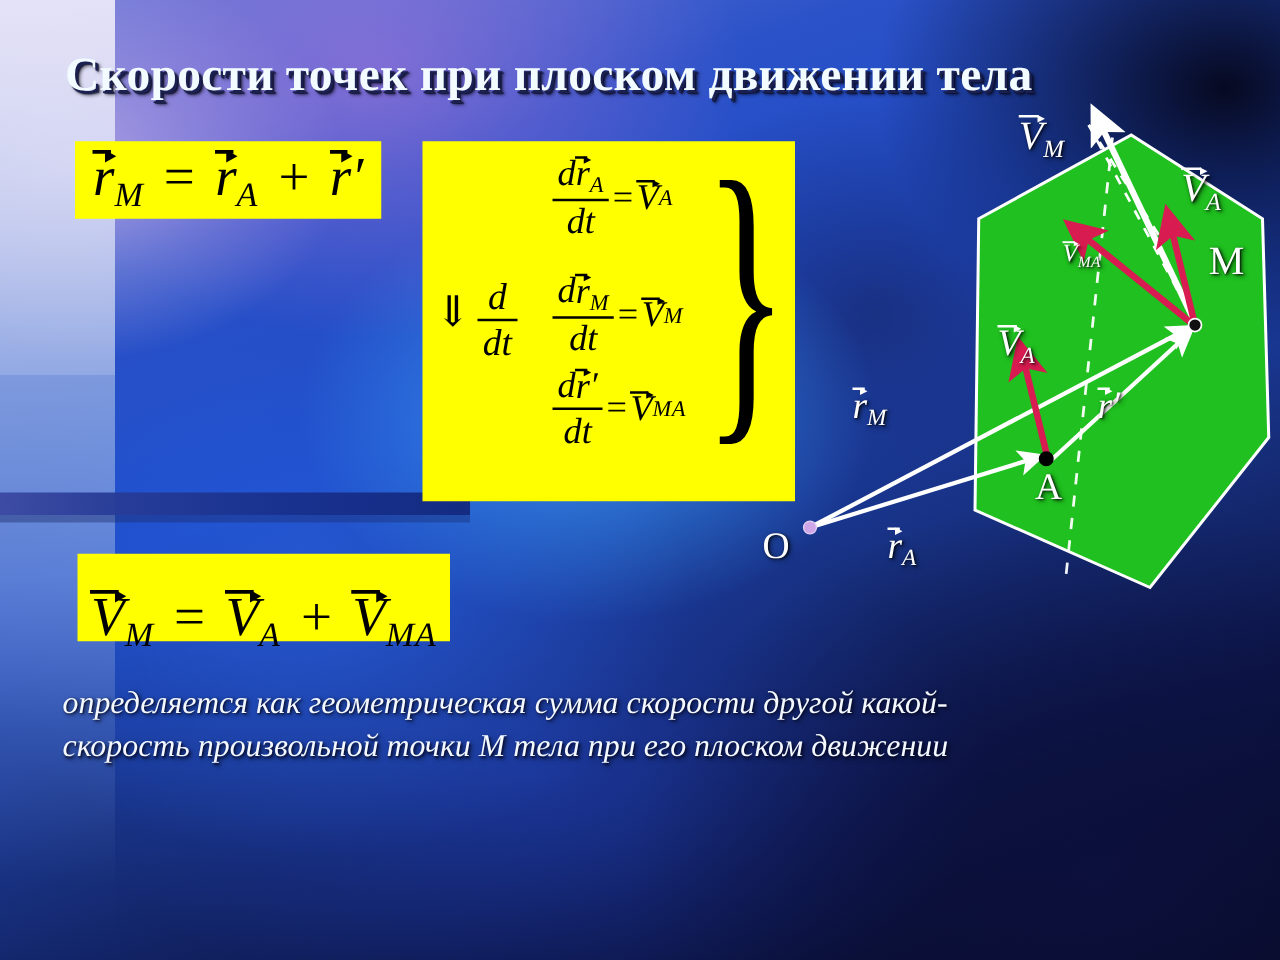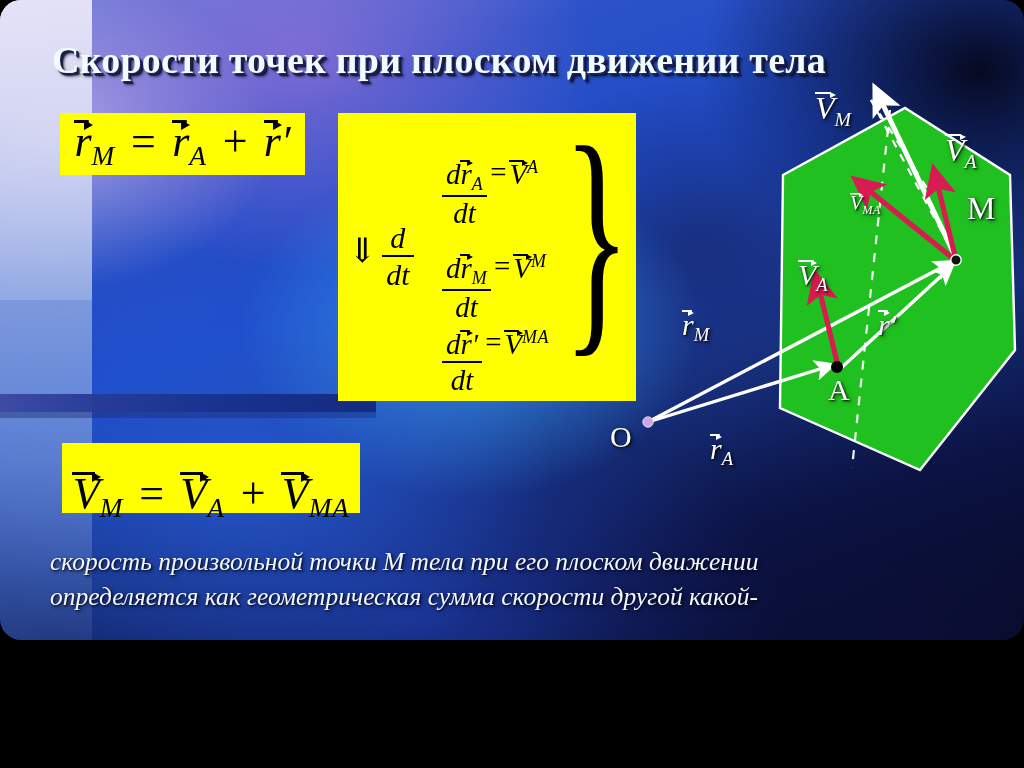--- a/index.html
+++ b/index.html
@@ -3,34 +3,33 @@
 <meta charset="utf-8">
 <style>
   html, body {
     margin: 0;
     padding: 0;
     background: #000;
   }
   #slide {
     position: relative;
     width: 1024px;
-    height: 640px;
+    height: 768px;
     overflow: hidden;
     font-family: "Liberation Serif", "DejaVu Serif", serif;
     background:
       radial-gradient(ellipse 420px 300px at 300px 60px, rgba(180,120,220,0.55), rgba(180,120,220,0) 70%),
       radial-gradient(ellipse 300px 220px at 60px 130px, rgba(205,185,235,0.75), rgba(205,185,235,0) 72%),
       radial-gradient(ellipse 330px 240px at 470px 330px, rgba(60,160,245,0.80), rgba(60,160,245,0) 70%),
       radial-gradient(ellipse 420px 300px at 250px 470px, rgba(40,95,220,0.75), rgba(40,95,220,0) 72%),
       radial-gradient(ellipse 300px 240px at 700px 250px, rgba(25,45,120,0.85), rgba(25,45,120,0) 72%),
       radial-gradient(ellipse 520px 420px at 880px 700px, rgba(12,16,60,0.95), rgba(12,16,60,0) 72%),
       radial-gradient(ellipse 400px 300px at 980px 70px, rgba(6,8,30,0.98), rgba(6,8,30,0) 70%),
       radial-gradient(ellipse 500px 300px at 430px 620px, rgba(30,60,170,0.7), rgba(30,60,170,0) 72%),
       linear-gradient(160deg, #6f7fd8 0%, #2b52c8 22%, #1d49c6 42%, #17307f 62%, #0c1446 80%, #05081e 100%);
-    border-radius: 21px;
   }
 
   
   .left-band {
     position: absolute;
     left: 0; top: 0;
     width: 92px; height: 768px;
     background: linear-gradient(180deg,
         rgba(222,226,243,0.80) 0%,
         rgba(196,208,238,0.72) 22%,
@@ -170,21 +169,21 @@
   .d-dt {
     position: absolute;
     left: 44px; top: 110px;
     font-size: 30px;
   }
   .eqrow {
     position: absolute;
     left: 104px;
     font-size: 29px;
     display: flex;
-    margin-top: 35px;
+    align-items: center;
   }
   #eq-row-1 { top: 10px; }
   #eq-row-2 { top: 104px; }
   #eq-row-3 { top: 180px; }
   .eqrow .eqsign { font-style: normal; padding: 0 0.10em; }
 
   .brace {
     position: absolute;
     right: 6px; top: 4px;
     font-size: 255px;
@@ -301,22 +300,22 @@
     <span class="math" id="formula-3">
       <span class="vec"><span>V</span></span><span class="sub">M</span>
       <span class="op">=</span>
       <span class="vec"><span>V</span></span><span class="sub">A</span>
       <span class="op">+</span>
       <span class="vec"><span>V</span></span><span class="sub">MA</span>
     </span>
   </div>
 
   <div class="paragraph">
+    <div>определяется как геометрическая сумма скорости другой какой-</div>
     <div>скорость произвольной точки М тела при его плоском движении</div>
-    <div>определяется как геометрическая сумма скорости другой какой-</div>
   </div>
 
   <div id="diagram">
     <svg width="434" height="430" viewBox="0 0 434 430">
       <defs>
         <marker id="wArrow" markerWidth="7" markerHeight="7" refX="5.4" refY="3.1" orient="auto">
           <path d="M0,0 L6.6,3.1 L0,6.2 L1.5,3.1 Z" fill="#ffffff"></path>
         </marker>
         <marker id="rArrow" markerWidth="7" markerHeight="7" refX="5.2" refY="3.1" orient="auto">
           <path d="M0,0 L6.6,3.1 L0,6.2 L1.5,3.1 Z" fill="#D81B50"></path>
@@ -363,21 +362,21 @@
     </span>
 
     <span class="dlabel" style="left:208px; top:188px; font-size:30px;">
       <span class="vec">V</span><span class="sub">A</span>
     </span>
 
     <span class="dlabel" style="left:92px; top:238px; font-size:30px;text-align:right;">
       <span class="vec">r</span><span class="sub">M</span>
     </span>
 
-    <span class="dlabel" style="left:120px; top:350px; font-size:30px;margin-top:12px;">
+    <span class="dlabel" style="left:120px; top:350px; font-size:30px;">
       <span class="vec">r</span><span class="sub">A</span>
     </span>
 
     <span class="dlabel" style="left:288px; top:238px; font-size:30px;">
       <span class="vec">r</span><span>′</span>
     </span>
 
     <span class="dlabel" style="left:20px; top:352px; font-size:30px; font-style:normal;">O</span>
 
     <span class="dlabel" style="left:238px; top:305px; font-size:30px; font-style:normal;">A</span>

